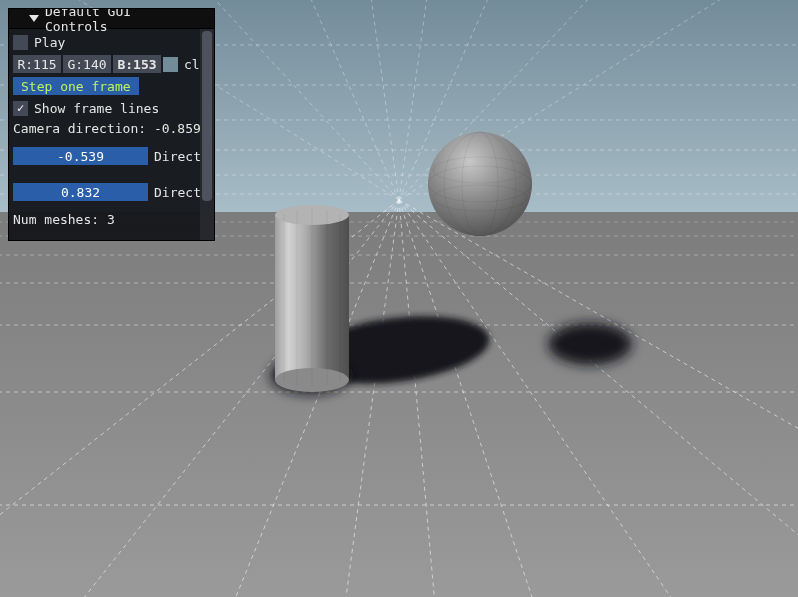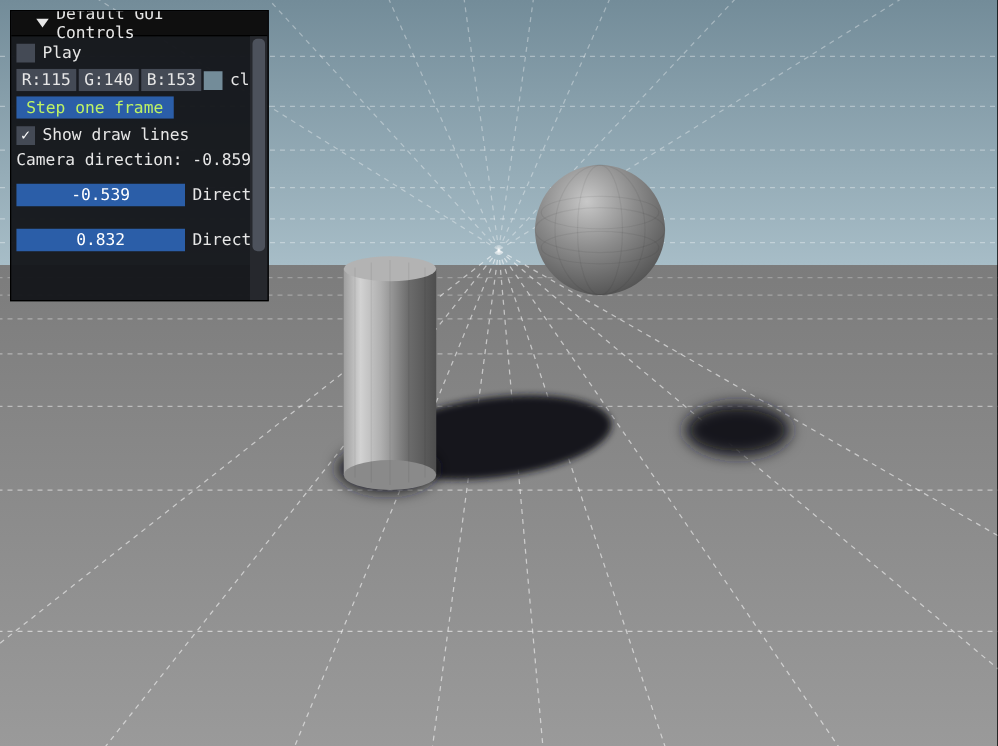--- a/index.html
+++ b/index.html
@@ -112,21 +112,21 @@
     display: inline-flex;
     align-items: center;
     justify-content: center;
     background: #444a55;
     color: #e6e6e6;
     padding: 0 2px;
     flex: 0 0 auto;
   }
   #rgb-r { width: 44px; }
   #rgb-g { width: 44px; }
-  #rgb-b { width: 44px; }
+  #rgb-b { width: 44px; font-weight: bold; }
   .swatch {
     width: 15px;
     height: 15px;
     background: #000;
     flex-shrink: 0;
   }
   .rgb-label {
     color: #e6e6e6;
     padding-left: 4px;
     overflow: hidden;
@@ -344,40 +344,41 @@
         <span class="swatch" id="clear-swatch" style="background: rgb(115, 140, 153);"></span>
         <span class="rgb-label">clear c</span>
       </div>
 
       <div class="row">
         <span class="btn">Step one frame</span>
       </div>
 
       <div class="row">
         <span class="checkbox checked"></span>
-        <span>Show draw lines</span>
+        <span>Show frame lines</span>
       </div>
 
       <div class="text-line">Camera direction: -0.8593,</div>
 
 
       <div class="dragrow">
         <div class="drag">
           <span>-0.539</span>
         </div>
         <span class="drag-label">Directi</span>
       </div>
 
       <div class="dragrow">
         <div class="drag">
           <span>0.832</span>
         </div>
         <span class="drag-label">Directi</span>
       </div>
 
+      <div class="text-line">Num meshes: 3</div>
     </div>
 
     <div class="scrollbar">
       <div class="thumb"></div>
     </div>
   </div>
 
 </div>
 
 </body></html>

